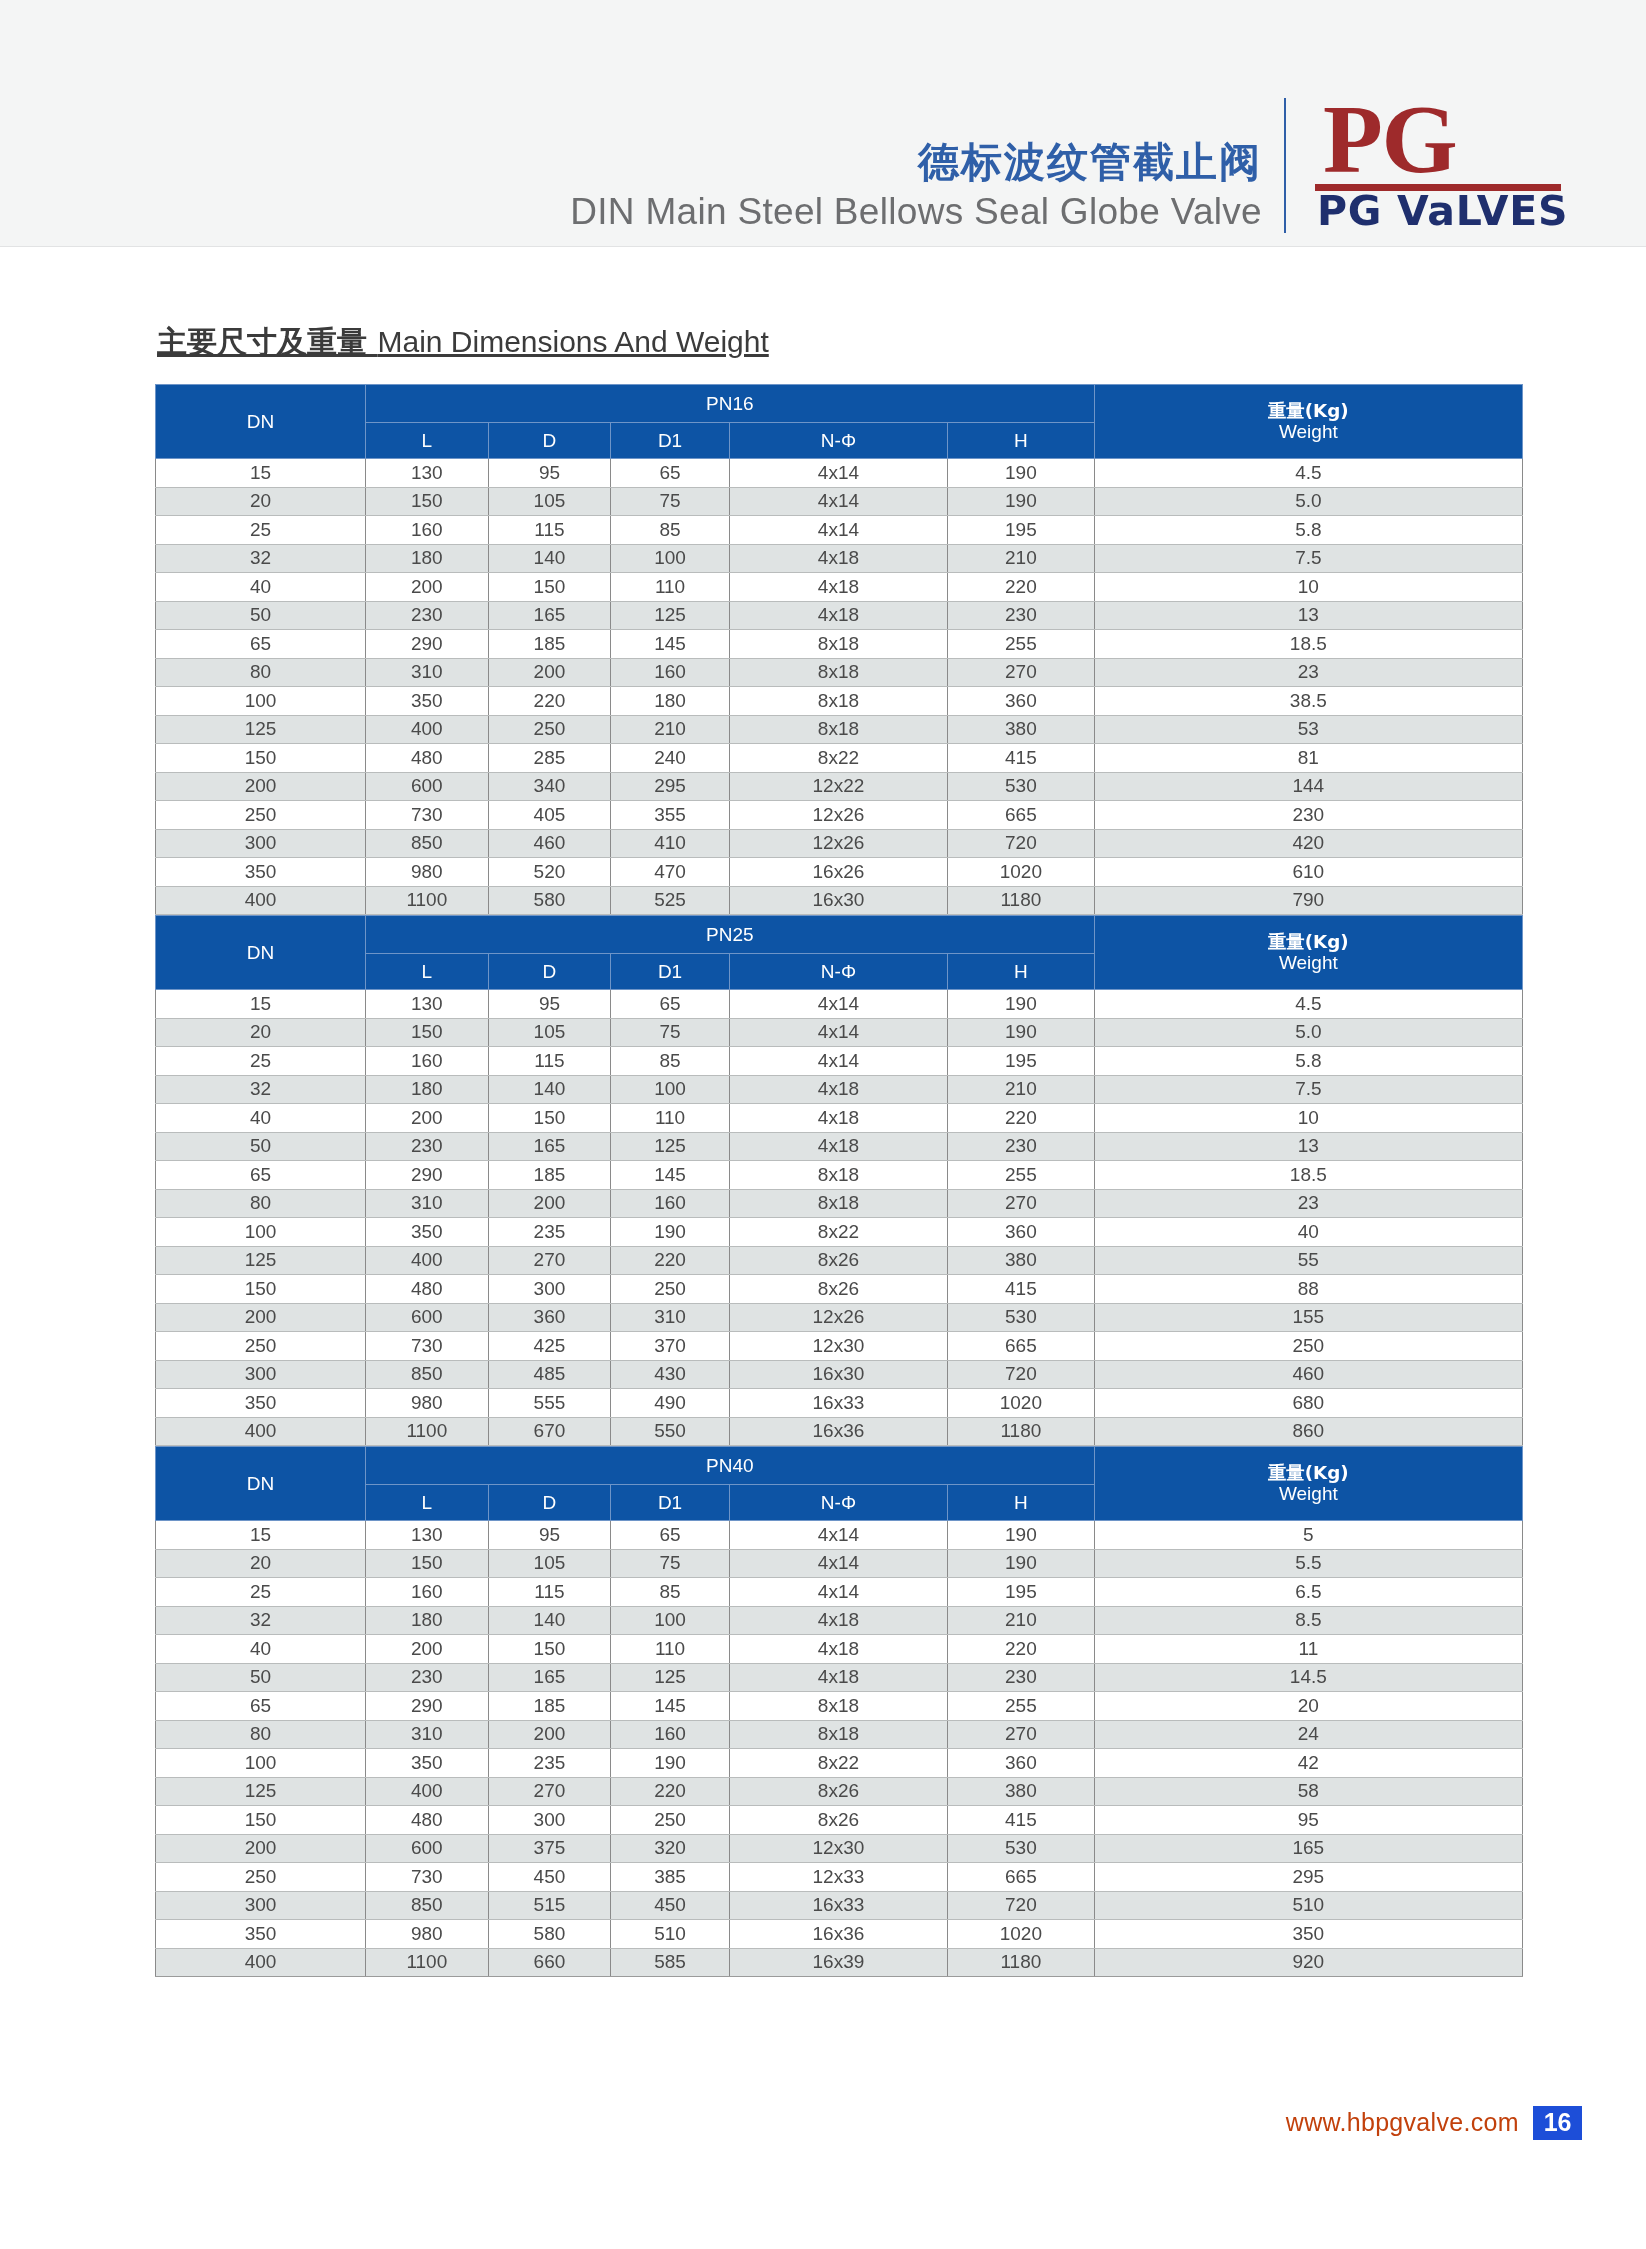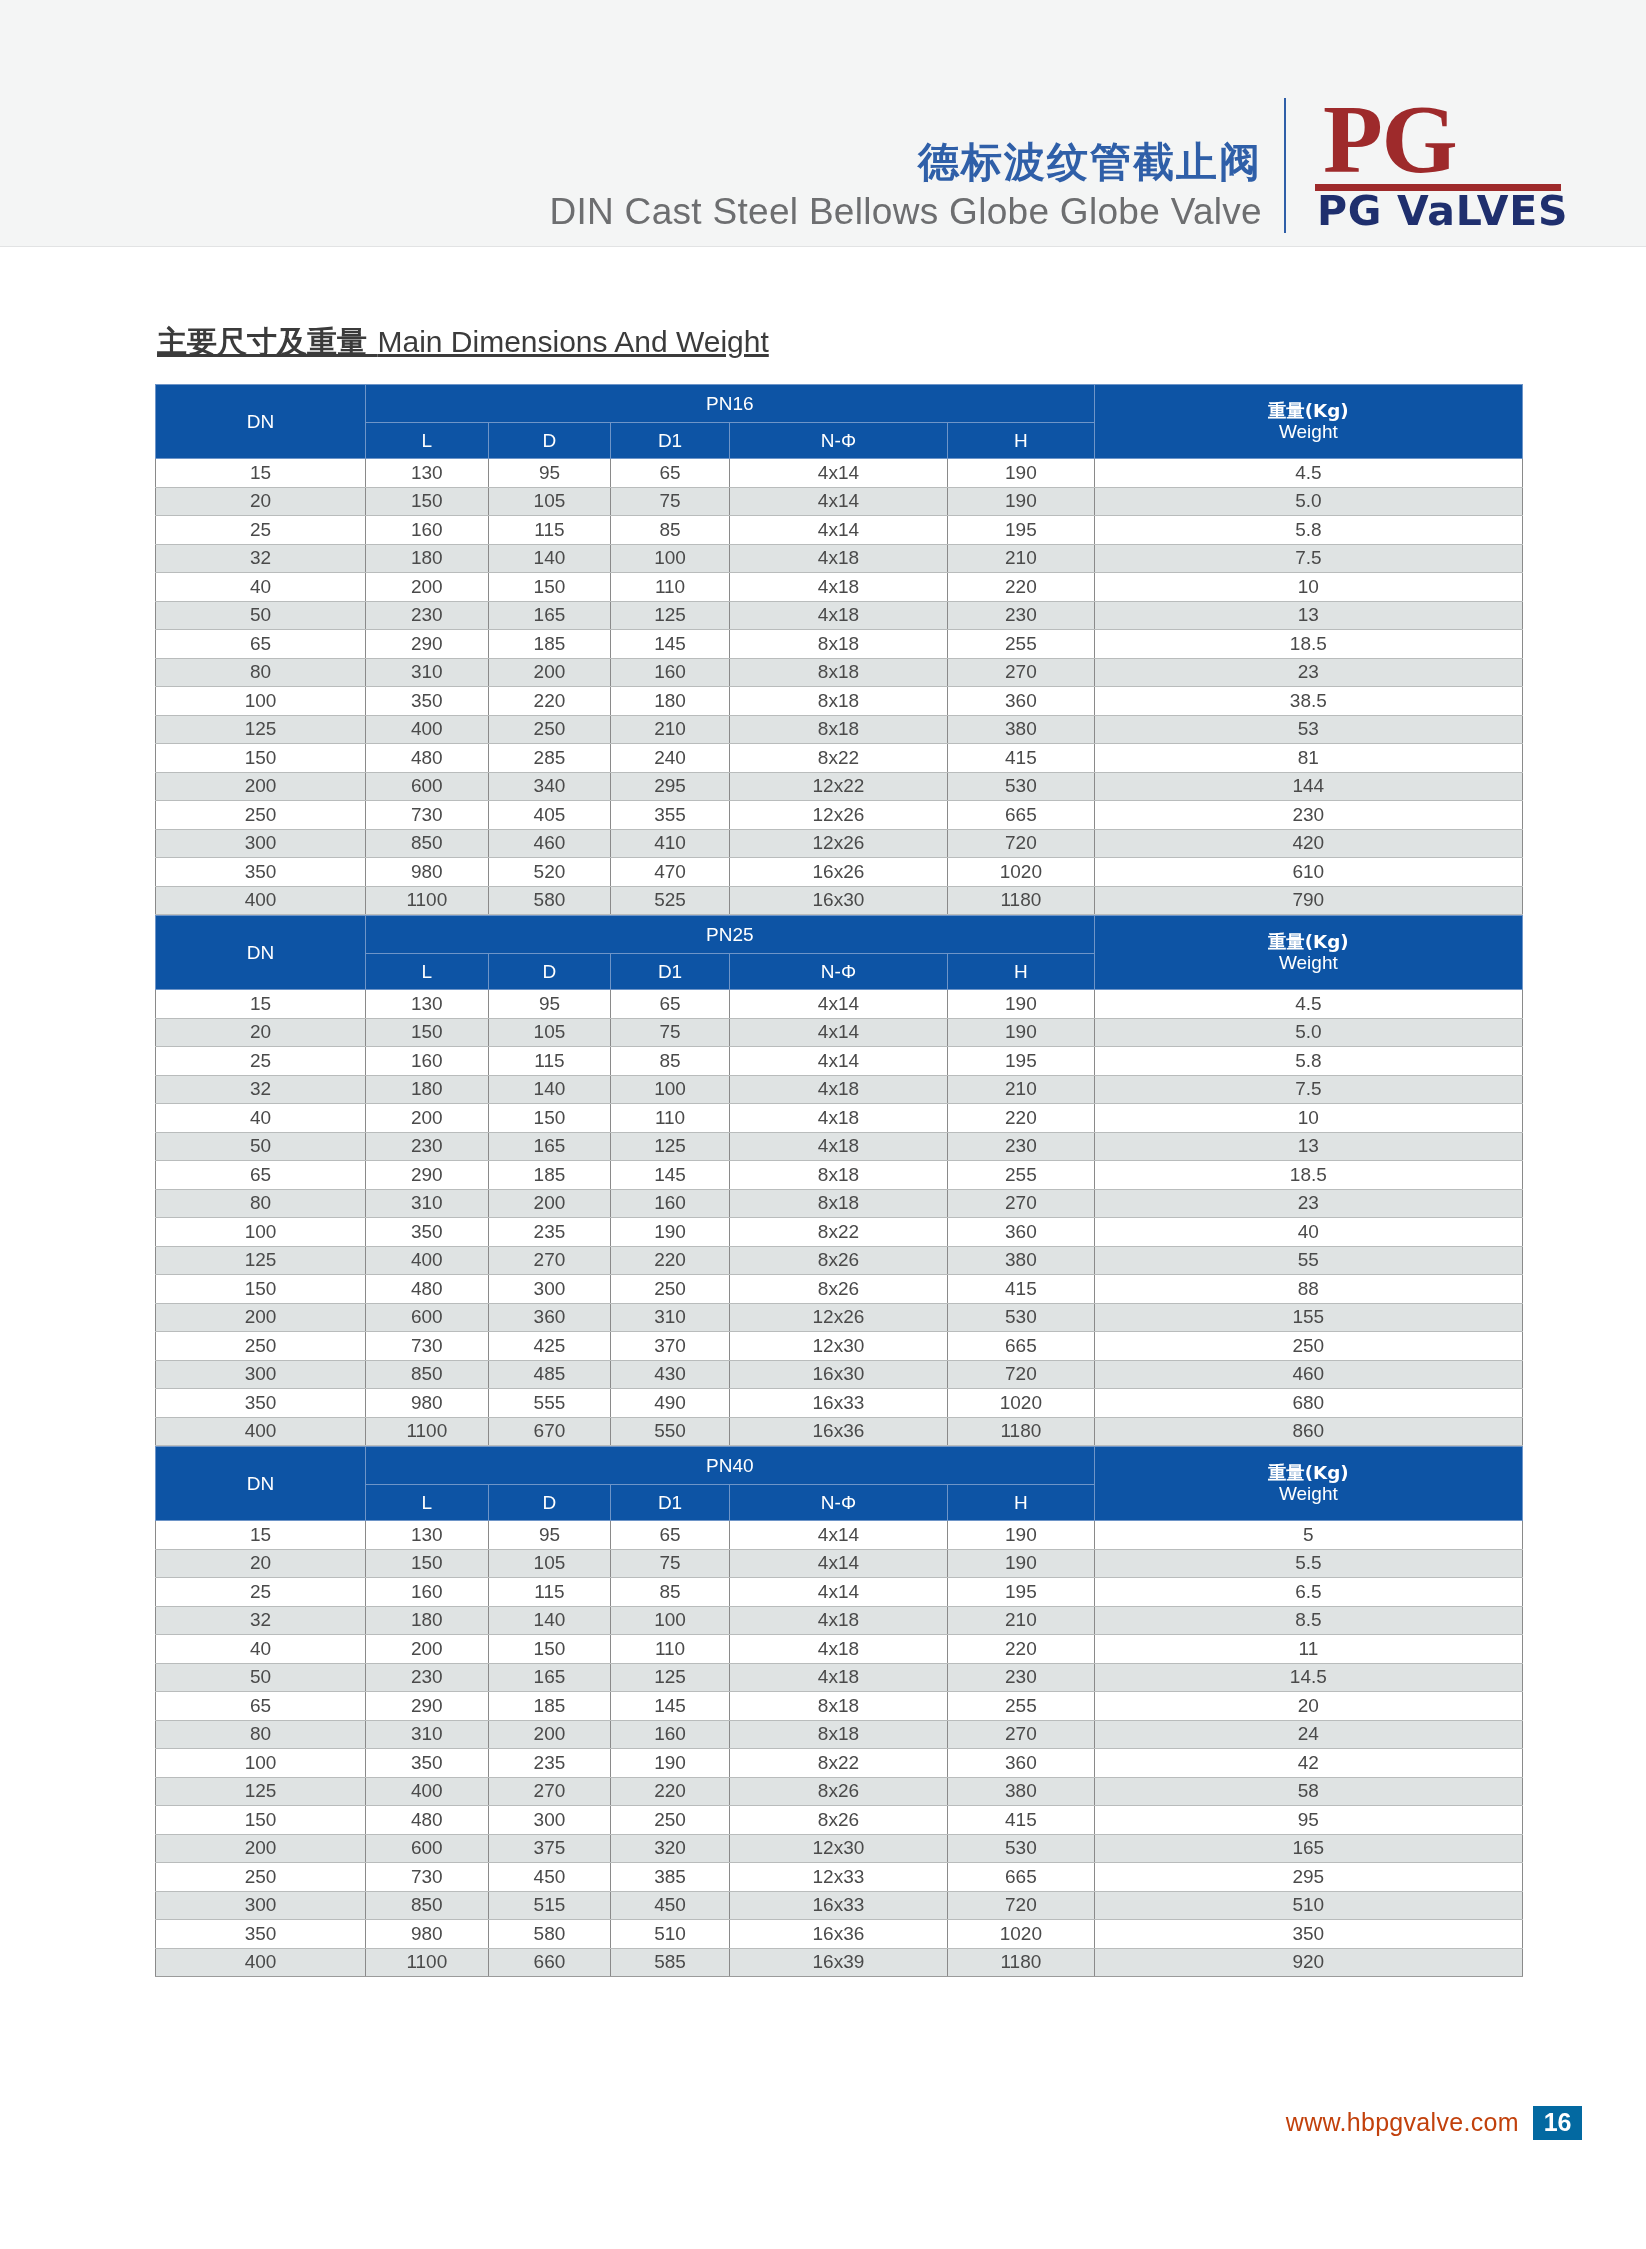--- a/index.html
+++ b/index.html
@@ -197,38 +197,38 @@
     align-items: center;
     gap: 14.4px;
   }
   .footer-url {
     font-size: 25px;
     color: #c2410c;
     font-family: "Liberation Sans", sans-serif;
     letter-spacing: 0.3px;
   }
   .page-number {
-    background: #0369a1;
+    background: #1d4ed8;
     color: #ffffff;
     font-size: 25px;
     font-weight: bold;
     padding: 3.9px 10.5px 5.2px 10.5px;
     line-height: 1;
     min-width: 22px;
     text-align: center;
   }
 </style>
 </head>
 <body>
 
 <div class="page-header">
   <div class="header-inner">
     <div class="title-block">
       <div class="title-cn">德标波纹管截止阀</div>
-      <div class="title-en">DIN Cast Steel Bellows Globe Globe Valve</div>
+      <div class="title-en">DIN Main Steel Bellows Seal Globe Valve</div>
     </div>
     <div class="header-divider"></div>
     <div class="logo-block">
       <div class="logo-pg">PG</div>
       <div class="logo-bar"></div>
       <div class="logo-valves">PG VaLVES</div>
     </div>
   </div>
 </div>
 

